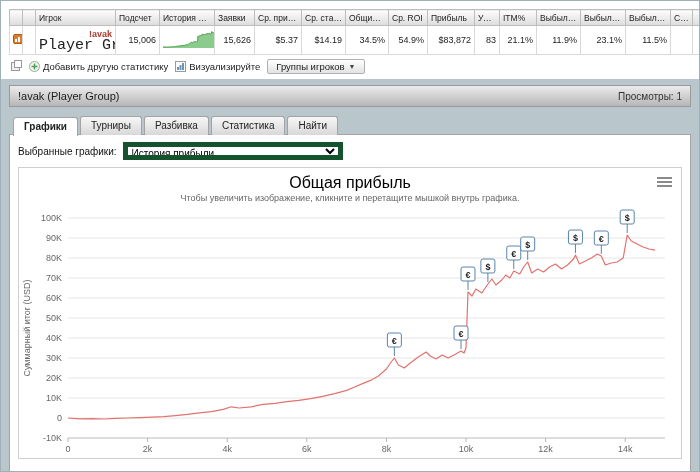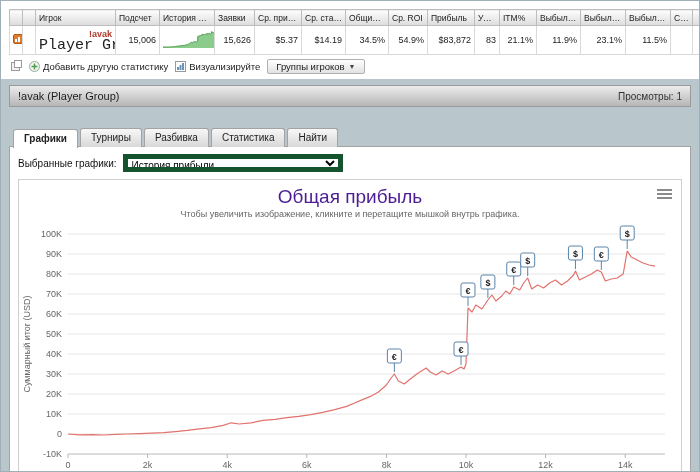--- a/index.html
+++ b/index.html
@@ -21,31 +21,31 @@
   .tool-link{cursor:pointer;display:flex;align-items:center;gap:3px;}
   .groups-btn{border:1px solid #b0b0b0;background:linear-gradient(#ffffff,#e2e2e2);border-radius:2px;
     padding:1px 8px;font-size:9.5px;color:#222;cursor:pointer;display:flex;align-items:center;gap:4px;}
   .caret{font-size:7px;color:#444;}
   
   .panel{margin:6px 8px 0 8px;}
   .panel-header{height:22px;background:linear-gradient(#ececec,#b6b6b6);border:1px solid #9a9a9a;
     display:flex;justify-content:space-between;align-items:center;padding:0 8px;box-sizing:border-box;}
   .panel-title{font-size:11px;font-weight:normal;color:#1d1d1d;}
   .panel-views{font-size:10px;color:#333;}
-  .tabs-row{display:flex;gap:2px;padding:21px 0 0 4px;position:relative;z-index:2;}
+  .tabs-row{display:flex;gap:2px;padding:9px 0 0 4px;position:relative;z-index:2;}
   .tab{font-size:10px;padding:3px 10px 3px 10px;background:linear-gradient(#f7f7f7,#d8d8d8);
     border:1px solid #a3a3a3;border-bottom:none;border-radius:3px 3px 0 0;color:#222;cursor:pointer;}
   .tab.active{background:#fff;font-weight:bold;position:relative;top:1px;padding-bottom:4px;}
   .content{background:#fff;border:1px solid #a3a3a3;margin-top:-1px;position:relative;z-index:1;padding-bottom:6px;min-height:346px;box-sizing:border-box;}
   .controls{padding:7px 8px 5px 8px;font-size:10px;color:#111;display:flex;align-items:center;gap:6px;}
   .controls label{font-weight:normal;}
   select.graph-select{font-size:10px;height:18px;width:220px;border:5px solid #14532d;background:#fff;font-family:"Liberation Sans",sans-serif;}
   
   .chart-box{margin:2px 8px 0 8px;border:1px solid #cfcfcf;position:relative;padding:6px 0 4px 0;}
-  .chart-title{text-align:center;font-size:19px;color:#4c1d95;margin:0 0 1px 0;}
+  .chart-title{text-align:center;font-size:16px;color:#000000;margin:0 0 1px 0;}
   .chart-subtitle{text-align:center;font-size:9px;color:#666;margin:0 0 3px 0;}
   .burger{position:absolute;top:7px;right:9px;width:15px;cursor:pointer;}
   .burger div{height:2px;background:#8a8a8a;margin:2px 0;}
   .legend-row{position:relative;display:flex;justify-content:center;align-items:center;gap:16px;font-size:9.5px;margin-top:2px;height:16px;}
   .legend-item{display:flex;align-items:center;gap:5px;cursor:pointer;}
   .leg-line{display:inline-block;width:18px;height:2px;}
   .leg-dot{display:inline-block;width:7px;height:7px;border-radius:50%;}
   .legend-rake{color:#b5b5b5;}
   .legend-profit{color:#3a3a3a;}
   .legend-wins{color:#1c3d5a;font-weight:bold;}

